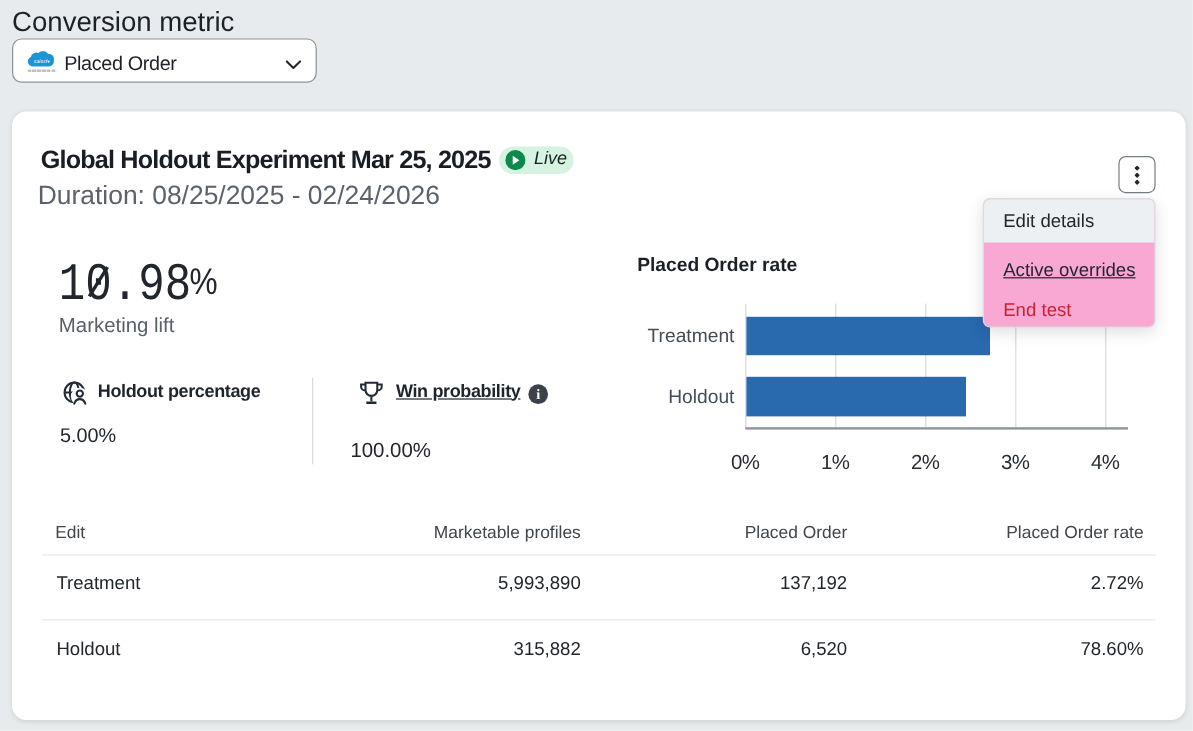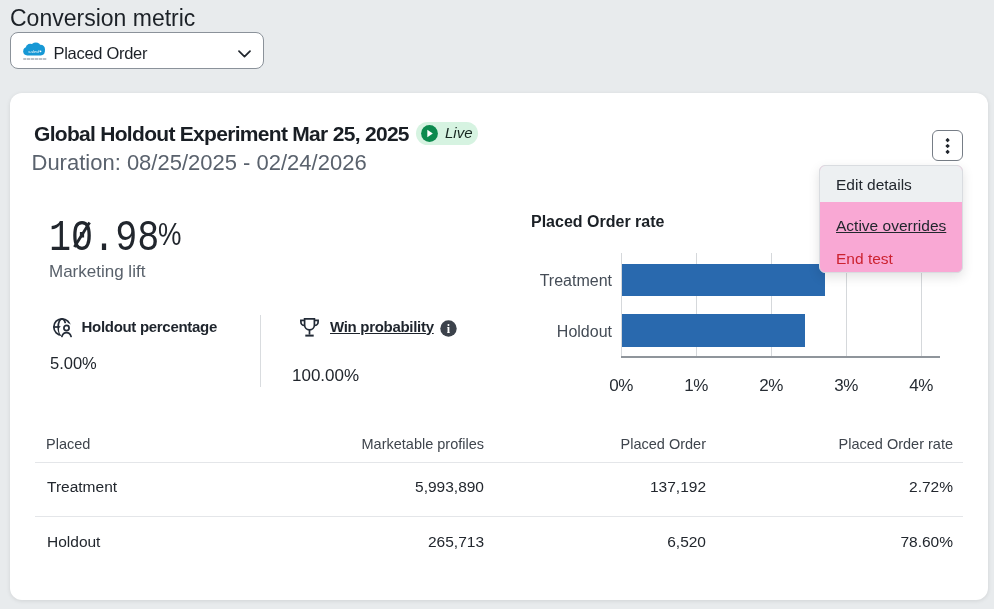--- a/index.html
+++ b/index.html
@@ -137,32 +137,32 @@
 <div class="abs bar" style="top:263.5px; width:203.5px;"></div>
 <div class="abs bar" style="top:314px; width:183.5px;"></div>
 <div class="abs bar-label" style="left:522px; top:272px;">Treatment</div>
 <div class="abs bar-label" style="left:522px; top:323px;">Holdout</div>
 <div class="abs tick" style="left:591px;">0%</div>
 <div class="abs tick" style="left:666px;">1%</div>
 <div class="abs tick" style="left:741px;">2%</div>
 <div class="abs tick" style="left:816px;">3%</div>
 <div class="abs tick" style="left:891px;">4%</div>
 
-<div class="abs th" style="left:46px;">Placed</div>
+<div class="abs th" style="left:46px;">Edit</div>
 <div class="abs th r" style="left:284px; width:200px;">Marketable profiles</div>
 <div class="abs th r" style="left:506px; width:200px;">Placed Order</div>
 <div class="abs th r" style="left:753px; width:200px;">Placed Order rate</div>
 <div class="abs hline" style="top:462px;"></div>
 <div class="abs td" style="left:47px; top:477.5px;">Treatment</div>
 <div class="abs td r" style="left:284px; top:477.5px; width:200px;">5,993,890</div>
 <div class="abs td r" style="left:506px; top:477.5px; width:200px;">137,192</div>
 <div class="abs td r" style="left:753px; top:477.5px; width:200px;text-align:right;">2.72%</div>
 <div class="abs hline" style="top:516px;"></div>
 <div class="abs td" style="left:47px; top:533px;">Holdout</div>
-<div class="abs td r" style="left:284px; top:533px; width:200px;">265,713</div>
+<div class="abs td r" style="left:284px; top:533px; width:200px;">315,882</div>
 <div class="abs td r" style="left:506px; top:533px; width:200px;">6,520</div>
 <div class="abs td r" style="left:753px; top:533px; width:200px;">78.60%</div>
 
 <div class="abs menu">
   <div class="menu-hl"></div>
   <div class="menu-item" style="top:10px;">Edit details</div>
   <div class="menu-item" style="top:51px;text-decoration:underline;">Active overrides</div>
   <div class="menu-item" style="top:84px; color:#cc2230;">End test</div>
 </div>
 

